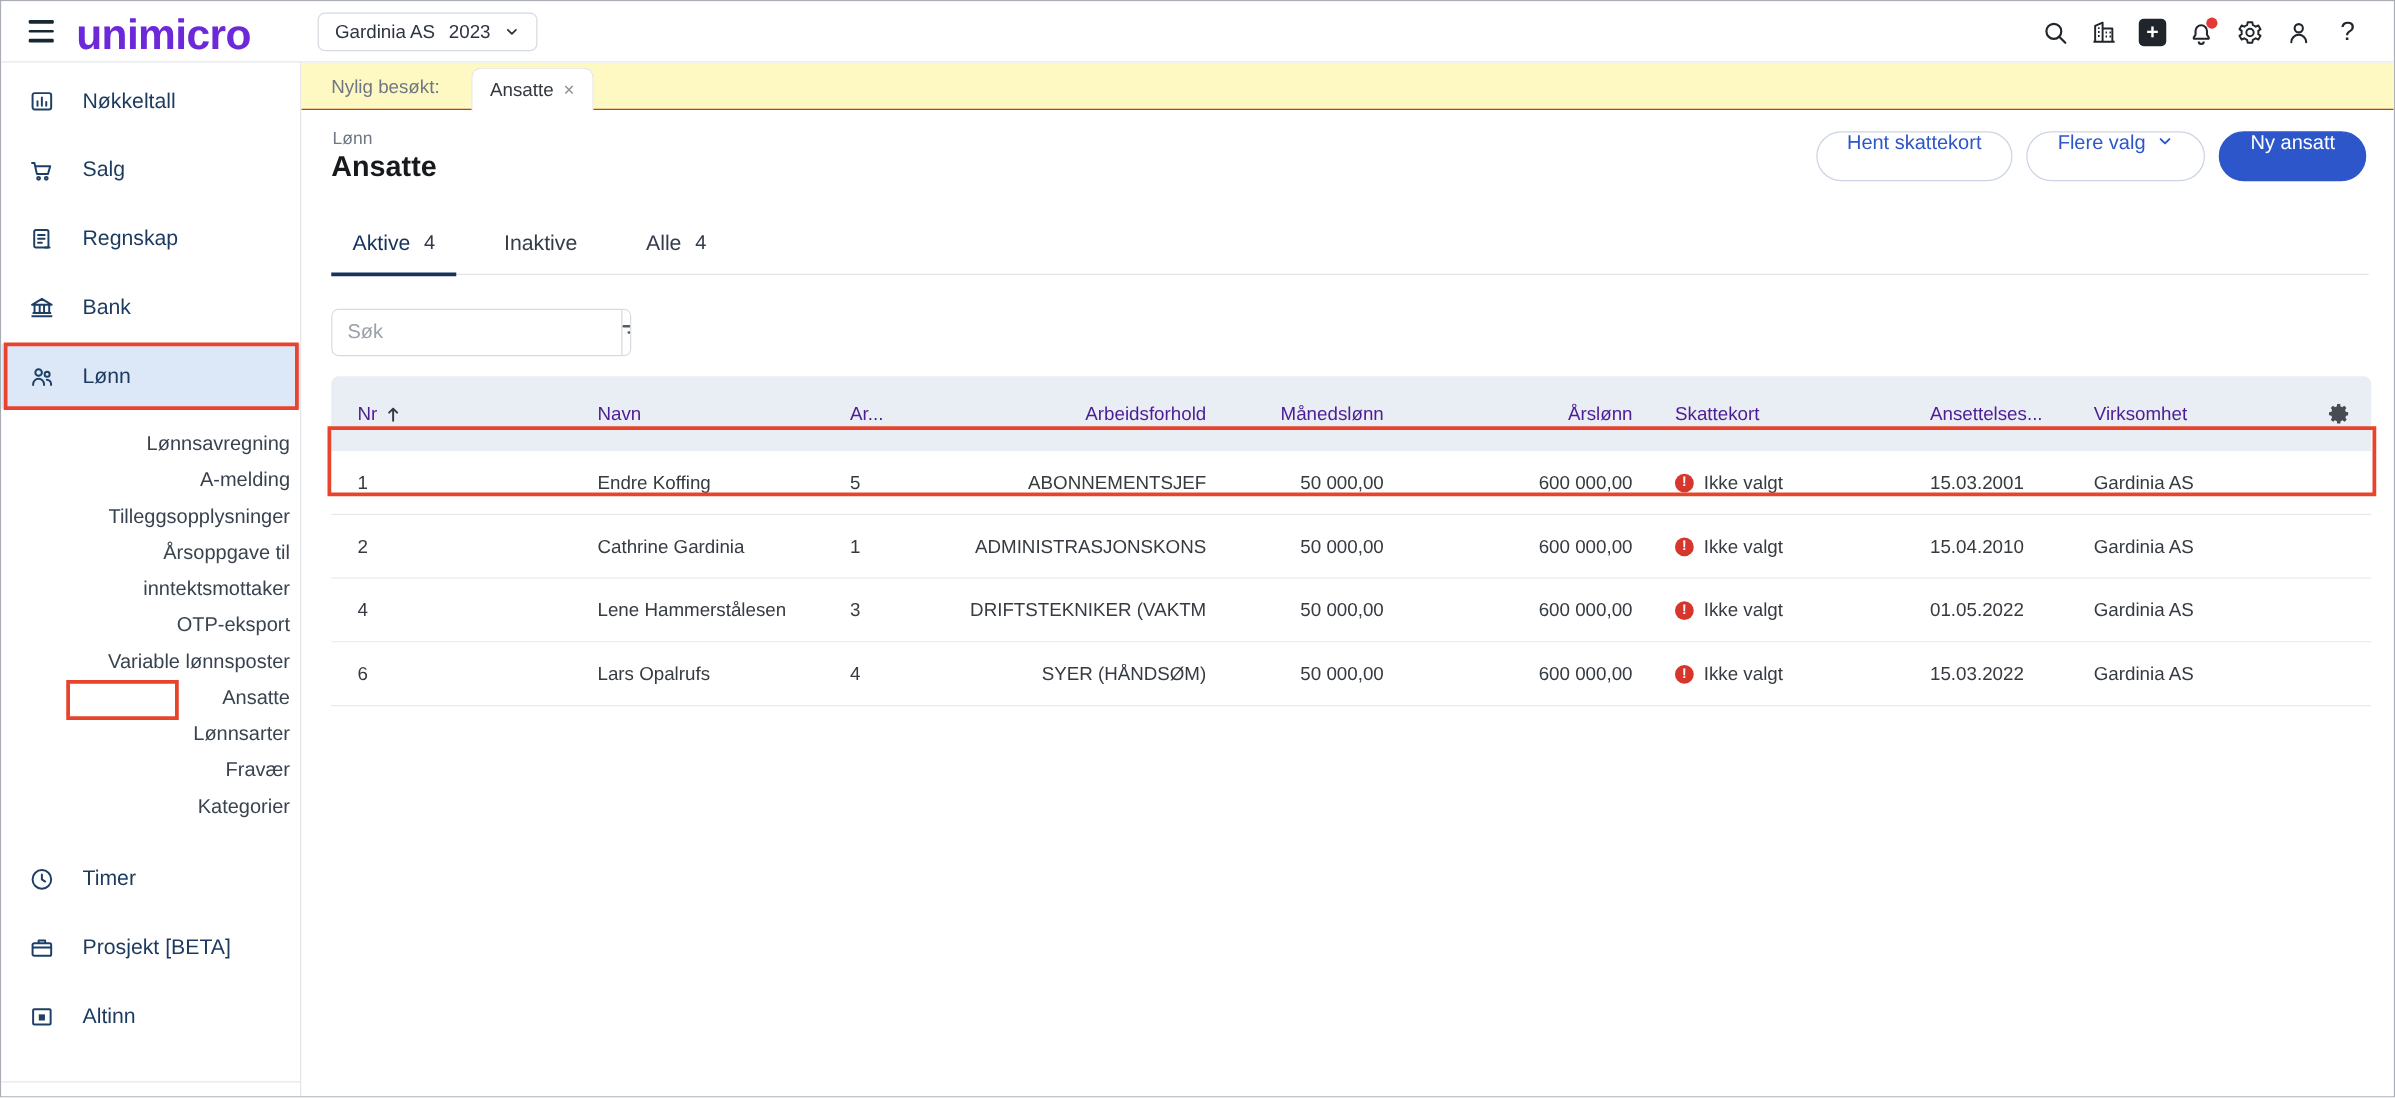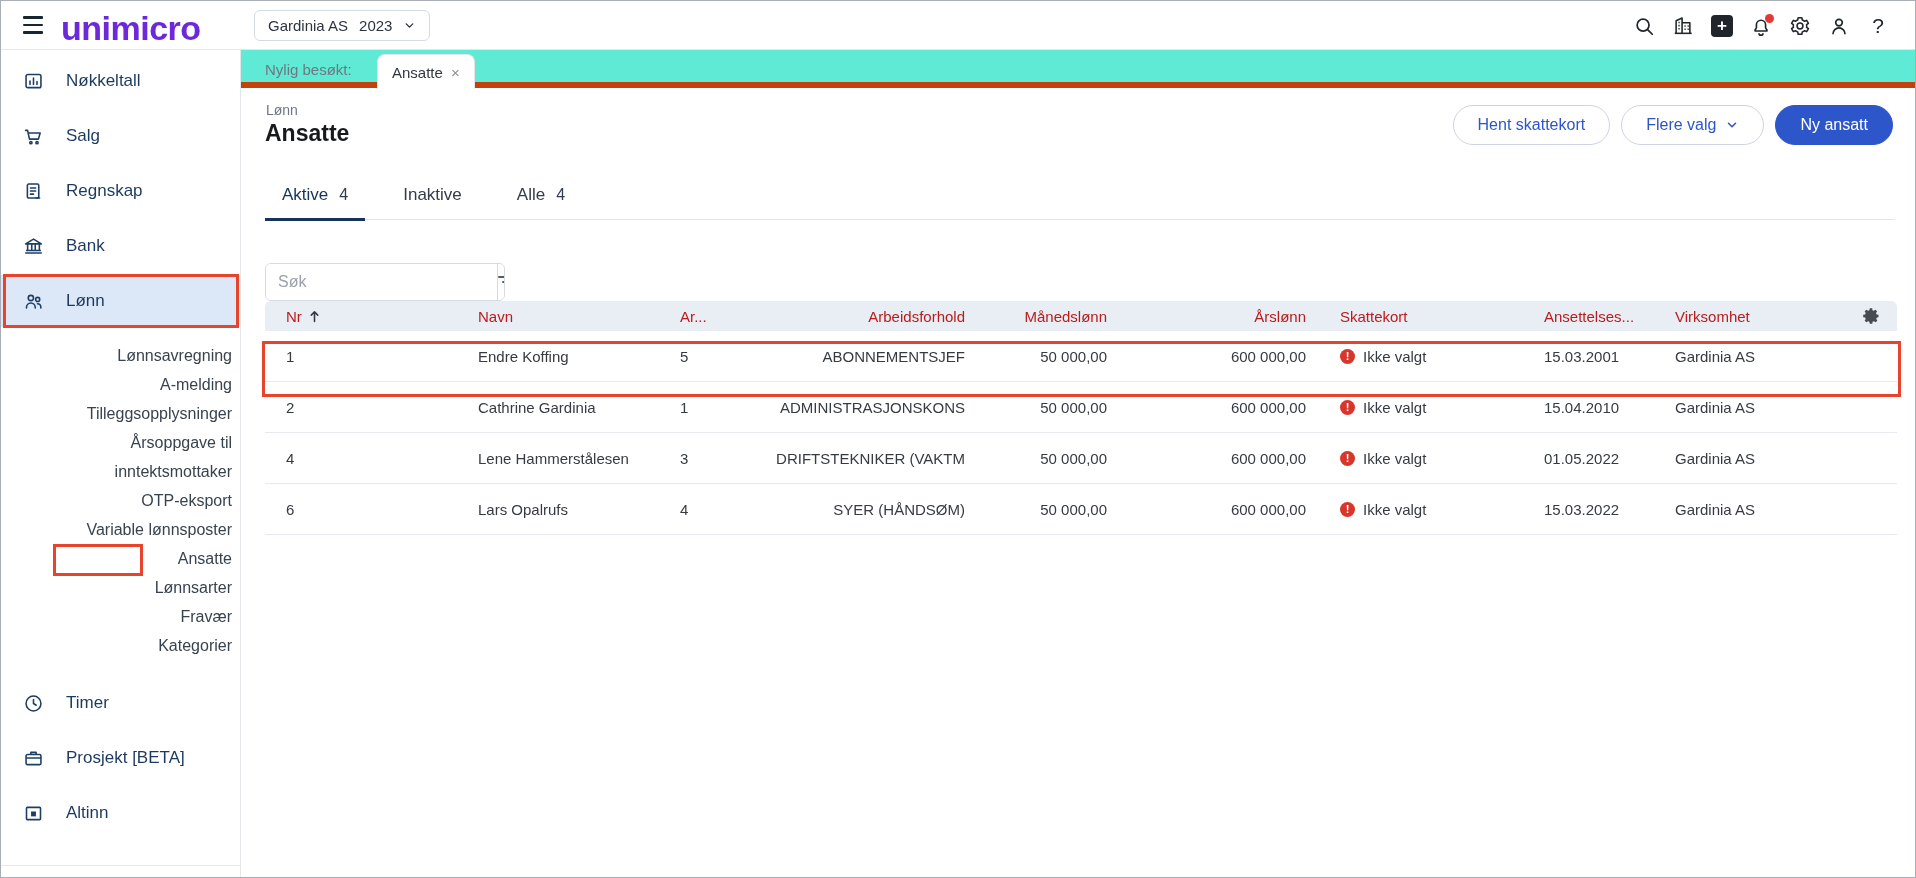--- a/index.html
+++ b/index.html
@@ -29,55 +29,55 @@
   .side-item .sicon { width:21px; height:21px; color:#1d3f66; flex:0 0 21px; display:flex; }
   .side-item .sicon svg { width:21px; height:21px; }
   .sub-list { margin-top:14px; margin-bottom:0;text-align:right; }
   .sub-item { padding-left:65px; padding-right:8px; line-height:29px; font-size:16px; color:#39434f; cursor:pointer; }
   .side-group-bottom { margin-top:17px; }
   .side-divider { position:absolute; left:0; bottom:11px; width:100%; height:1px; background:#e4e7ea; }
 
   
   .main { position:absolute; left:240px; top:49px; right:0; bottom:0; background:#fff; }
 
-  .recent-strip { position:absolute; left:0; top:0; right:0; height:38px; background:#5eead4; border-bottom:6px solid #c2410c; }
+  .recent-strip { position:absolute; left:0; top:0; right:0; height:38px; background:#fef9c3; border-bottom:1px solid #c2410c; }
   .recent-label { position:absolute; left:24px; top:0; height:38px; display:flex; align-items:center; font-size:15px; color:#6f7783; }
   .recent-tab { position:absolute; left:136px; top:4px; height:35px; min-width:93px; background:#fff; border:1px solid #e3e6ea; border-bottom:none; border-radius:8px 8px 0 0; display:flex; align-items:center; justify-content:center; gap:8px; padding:0 14px; font-size:15px; color:#33383f; z-index:2; cursor:pointer; }
   .recent-tab .tab-close { color:#8a9096; font-size:15px; cursor:pointer; }
 
   .page-head { position:absolute; left:0; top:38px; right:0; height:83px; }
   .breadcrumb { position:absolute; left:25px; top:14px; font-size:14px; color:#6f7783; }
   .page-title { position:absolute; left:24px; top:32px; font-size:23px; font-weight:700; color:#17191c; }
   .head-actions { position:absolute; right:22px; top:17px; display:flex; gap:11px; }
-  .btn { height:40px; border-radius:20px; font-size:16px; font-weight:500; display:flex; align-items:center; gap:9px; padding:0 24px; cursor:pointer; font-family:"Liberation Sans", sans-serif; }
+  .btn { height:40px; border-radius:20px; font-size:16px; font-weight:500; display:flex; align-items:flex-start; gap:9px; padding:0 24px; cursor:pointer; font-family:"Liberation Sans", sans-serif; }
   .btn-outline { background:#fff; border:1px solid #ccd4e4; color:#2d56cb; }
   .btn-primary { background:#2d56cb; border:1px solid #2d56cb; color:#fff; }
   .btn svg { width:14px; height:14px; }
 
   .tabs-row { position:absolute; left:24px; right:20px; top:121px; height:49px; border-bottom:1px solid #e2e5e9; display:flex; align-items:stretch; gap:21px; }
   .ftab { display:flex; align-items:center; gap:11px; padding:0 17px; font-size:17px; color:#333c4a; cursor:pointer; position:relative; }
   .ftab .cnt { font-size:16px; color:#333c4a; }
   .ftab.active { color:#16335b; font-weight:500; }
   .ftab.active::after { content:""; position:absolute; left:0; right:0; bottom:-2px; height:3px; background:#16335b; }
 
-  .toolbar { position:absolute; left:24px; top:197px; height:48px; display:flex;margin-top:16px; }
+  .toolbar { position:absolute; left:24px; top:197px; height:48px; display:flex; }
   .searchbox { width:240px; height:38px; border:1px solid #d6dbe2; border-radius:6px; display:flex; overflow:hidden; background:#fff; }
   .searchbox input { flex:1; border:none; outline:none; padding:0 12px; font-size:16px; color:#33383f; font-family:"Liberation Sans", sans-serif; }
   .searchbox input::placeholder { color:#9aa1ab; }
   .filter-btn { width:42px; border-left:1px solid #d6dbe2; display:flex; align-items:center; justify-content:center; cursor:pointer; background:#fff; }
   .filter-ico { display:flex; flex-direction:column; align-items:center; gap:3px; }
   .filter-ico i { display:block; background:#545b63; border-radius:1px; }
   .filter-ico i:nth-child(1){ width:16px; height:2px; }
   .filter-ico i:nth-child(2){ width:9px; height:2px; }
   .filter-ico i:nth-child(3){ width:3px; height:3px; border-radius:50%; }
 
   
   .table { position:absolute; left:24px; top:251px; width:1632px; }
   .thead, .trow { display:grid; grid-template-columns:192px 208px 58px 242px 142px 199px 223px 132px 184px 1fr; align-items:center; }
-  .thead { height:30px; background:#e9edf4; border-radius:6px 6px 0 0; font-size:15px; color:#b91c1c; }
+  .thead { height:60px; background:#e9edf4; border-radius:6px 6px 0 0; font-size:15px; color:#4c1d95; }
   .trow { height:51px; background:#fff; border-bottom:1px solid #e7e9ee; font-size:15px; color:#363b42; cursor:pointer; }
   .c-nr { padding-left:21px; display:flex; align-items:center; gap:7px; }
   .c-navn { padding-left:21px; }
   .c-ar { padding-left:15px; }
   .c-arb { padding-left:15px; white-space:nowrap; overflow:hidden;text-align:right; }
   .c-man, .c-ars { text-align:right; white-space:nowrap; }
   .c-skat { padding-left:34px; display:flex; align-items:center; gap:8px; }
   .c-ans { padding-left:15px; }
   .c-virk { padding-left:14px; }
   .c-gear { display:flex; justify-content:center; }

